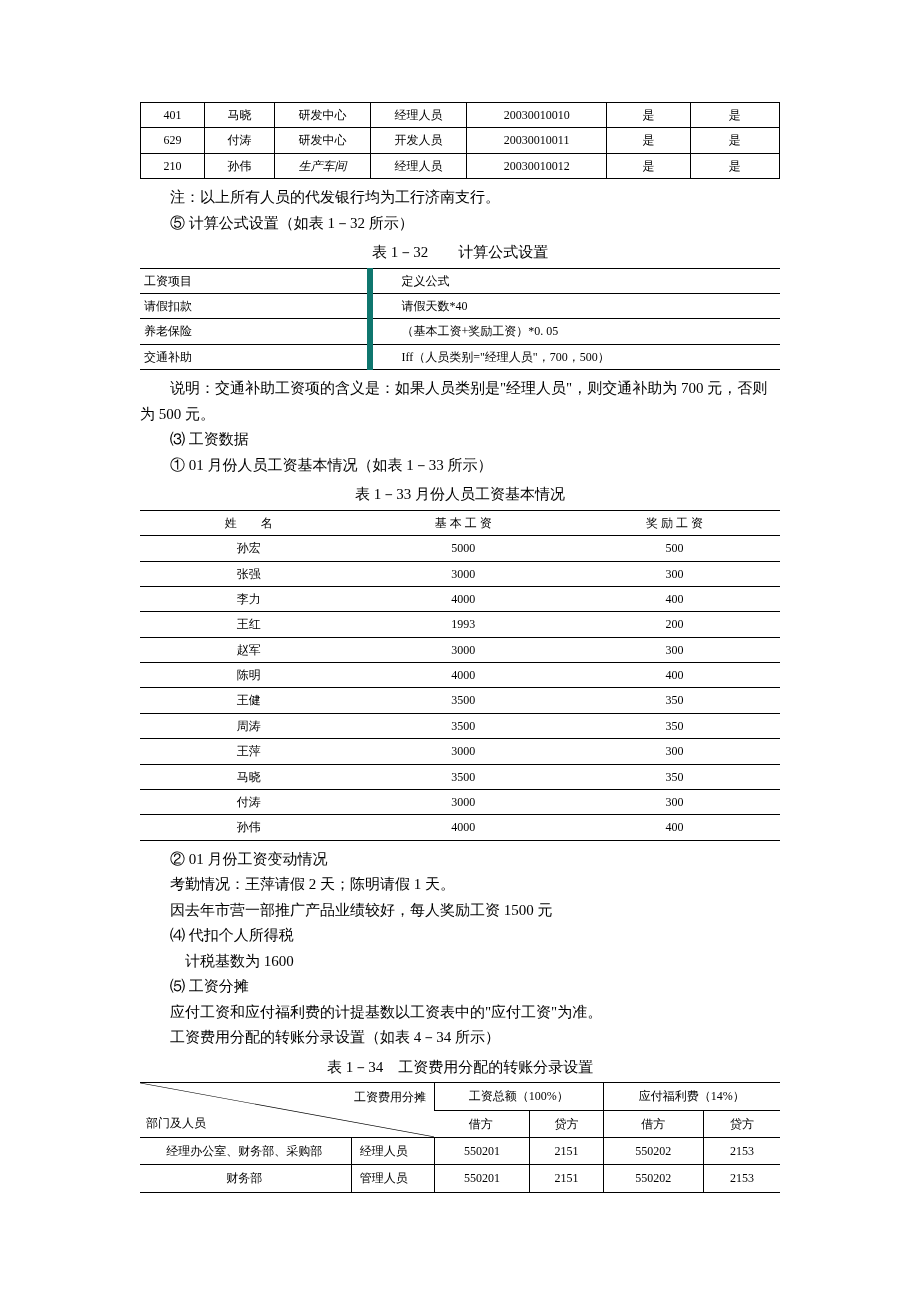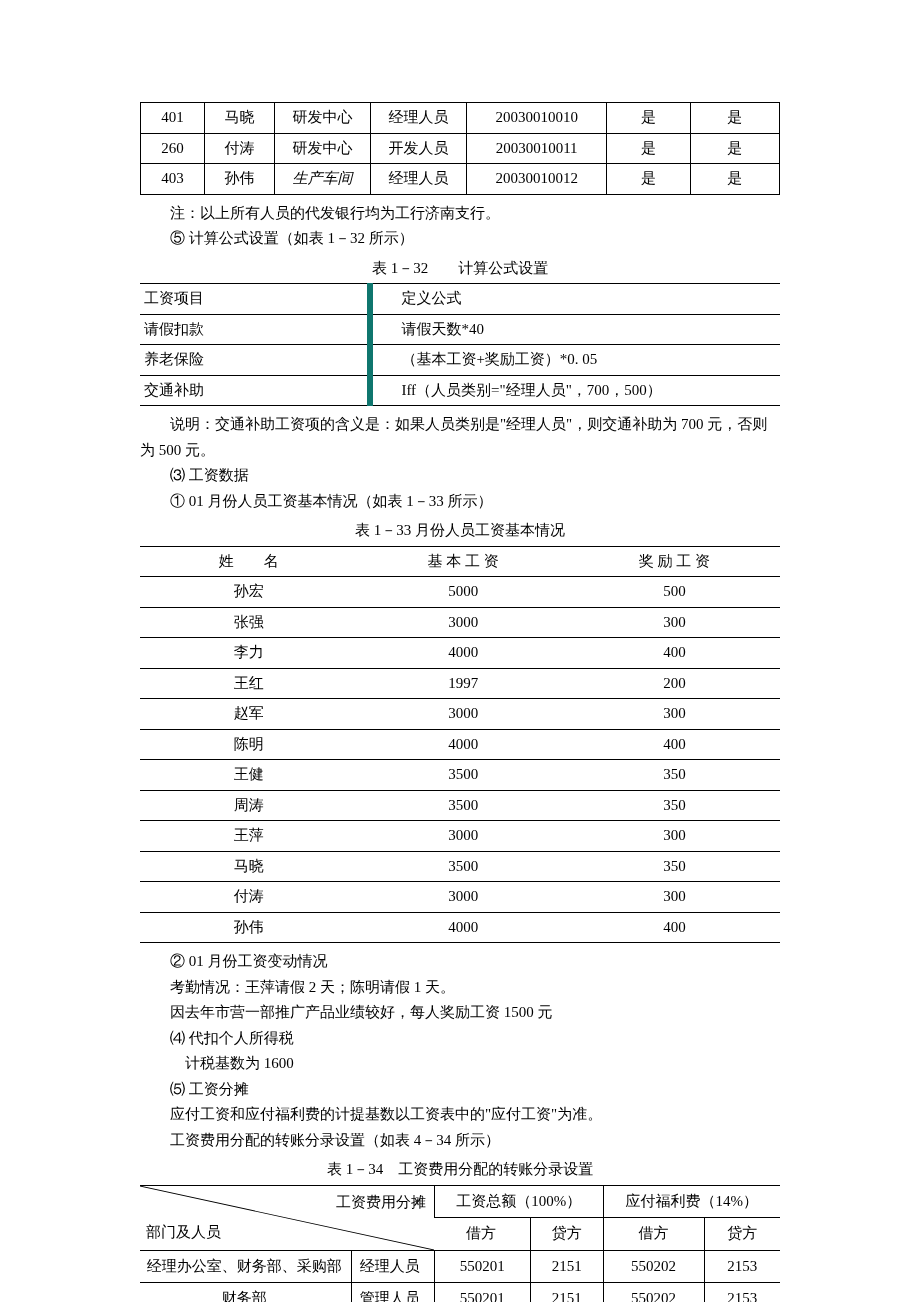--- a/index.html
+++ b/index.html
@@ -8,21 +8,21 @@
       font-family: "SimSun", "宋体", serif;
       font-size: 15px;
       color: #000;
       padding: 100px 140px 60px 140px;
       line-height: 1.7;
     }
     table {
       border-collapse: collapse;
       width: 100%;
       margin: 2px 0 6px 0;
-      font-size: 15px;
+      font-size: 12px;
     }
     .t1 th, .t1 td {
       border-left: 1px solid #000;
       border-right: 1px solid #000;
       border-top: 1px solid #000;
       border-bottom: 1px solid #000;
       padding: 2px 4px;
       text-align: center;
       font-weight: normal;
     }
@@ -68,30 +68,30 @@
       <tr>
         <td style="width: 10%;">401</td>
         <td style="width: 11%;">马晓</td>
         <td style="width: 15%;">研发中心</td>
         <td style="width: 15%;">经理人员</td>
         <td style="width: 22%;">20030010010</td>
         <td style="width: 13%;">是</td>
         <td style="width: 14%;">是</td>
       </tr>
       <tr>
-        <td style="width: 10%;">260</td>
+        <td style="width: 10%;">629</td>
         <td style="width: 11%;">付涛</td>
         <td style="width: 15%;">研发中心</td>
         <td style="width: 15%;">开发人员</td>
         <td style="width: 22%;">20030010011</td>
         <td style="width: 13%;">是</td>
         <td style="width: 14%;">是</td>
       </tr>
       <tr>
-        <td style="width: 10%;">403</td>
+        <td style="width: 10%;">210</td>
         <td style="width: 11%;">孙伟</td>
         <td style="width: 15%; font-style: italic;">生产车间</td>
         <td style="width: 15%;">经理人员</td>
         <td style="width: 22%;">20030010012</td>
         <td style="width: 13%;">是</td>
         <td style="width: 14%;">是</td>
       </tr>
     </tbody>
 </table>
 
@@ -146,21 +146,21 @@
         <td>3000</td>
         <td>300</td>
       </tr>
       <tr>
         <td>李力</td>
         <td>4000</td>
         <td>400</td>
       </tr>
       <tr>
         <td>王红</td>
-        <td>1997</td>
+        <td>1993</td>
         <td>200</td>
       </tr>
       <tr>
         <td>赵军</td>
         <td>3000</td>
         <td>300</td>
       </tr>
       <tr>
         <td>陈明</td>
         <td>4000</td>

